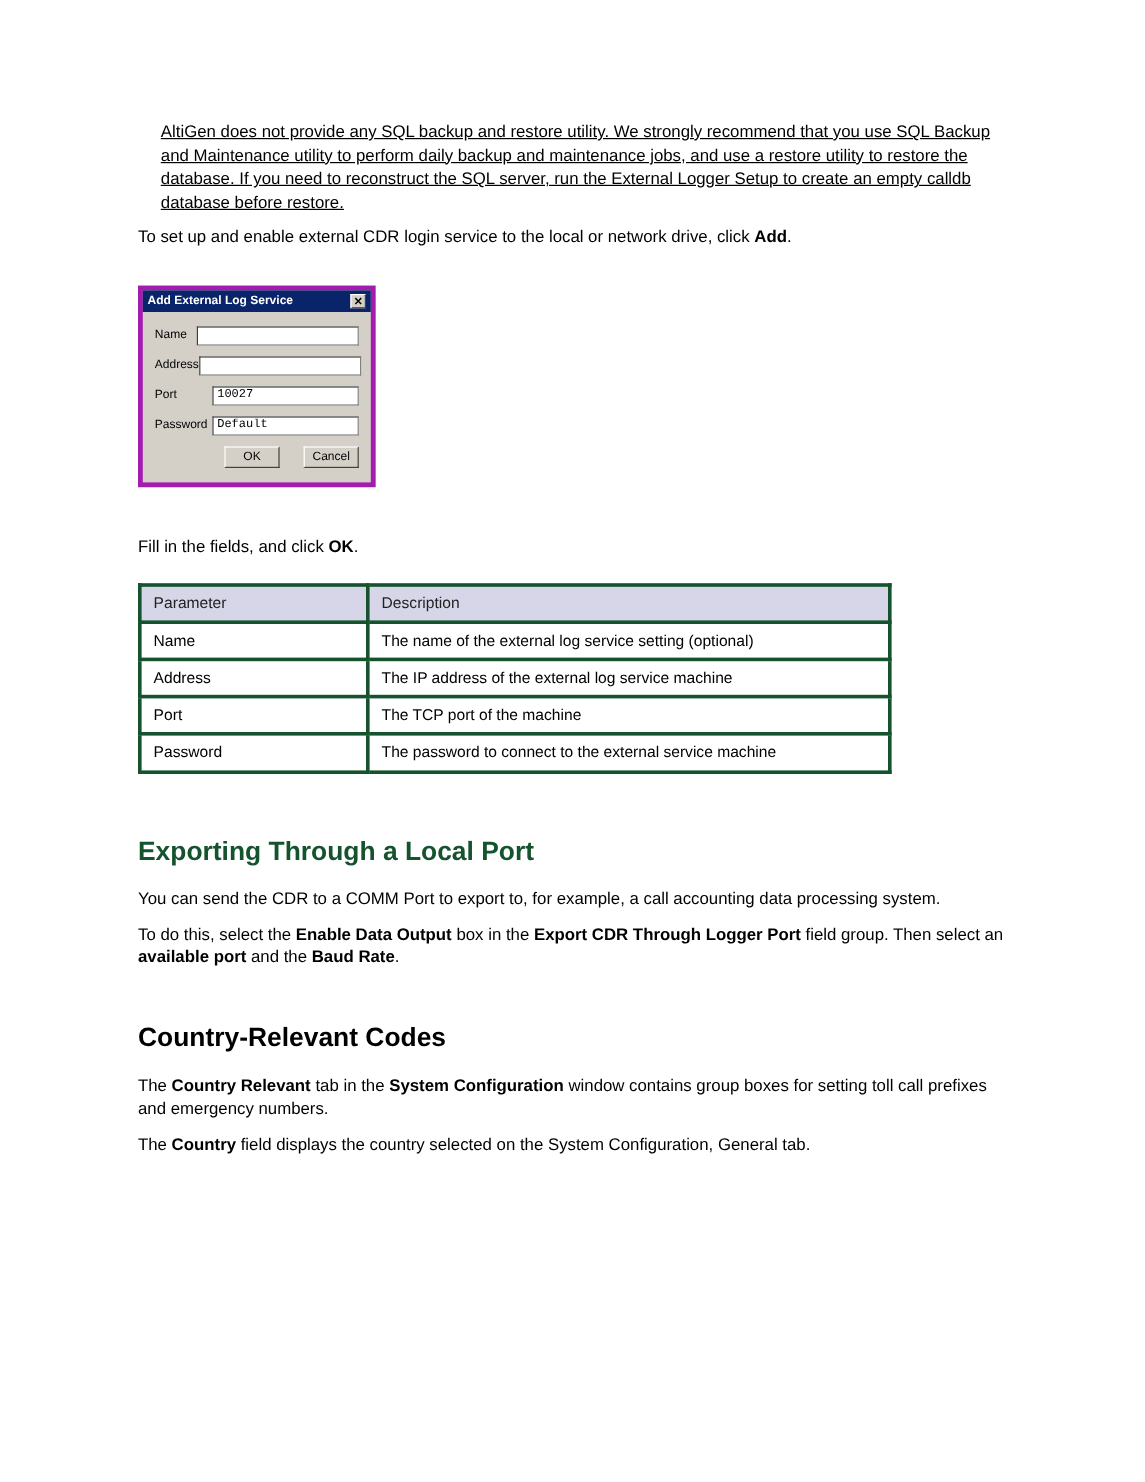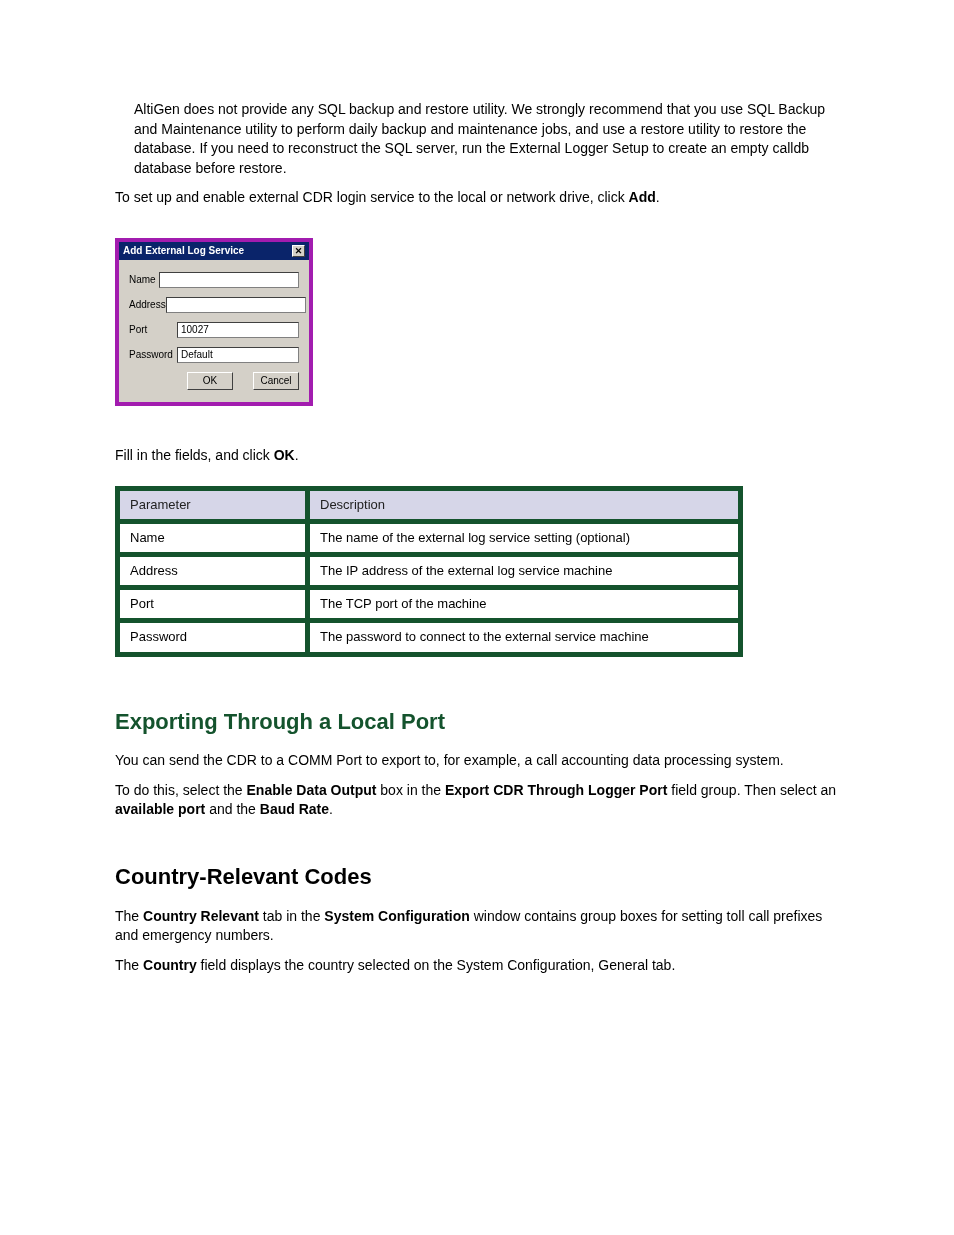--- a/index.html
+++ b/index.html
@@ -5,21 +5,21 @@
   * { box-sizing: border-box; margin: 0; padding: 0; }
   body {
     font-family: Arial, Helvetica, sans-serif;
     font-size: 14px;
     color: #000;
     background: #fff;
     width: 954px;
     padding: 100px 115px 50px 115px;
     line-height: 1.4;
   }
-  .indent { margin-left: 19px; }
+  .indent { margin-left: 19px; text-decoration: underline; }
   p { margin-bottom: 10px; }
   .bold { font-weight: bold; }
 
   .dialog {
     width: 198px;
     background: #d4d0c8;
     border: 4px solid #a21caf;
     margin: 30px 0 40px 0;
     font-family: "Tahoma", Arial, sans-serif;
     font-size: 10px;
@@ -54,21 +54,21 @@
     display: flex;
     align-items: center;
     margin-bottom: 9px;
   }
   .dialog .lbl {
     width: 48px;
     color: #000;
   }
   .dialog input[type=text] {
     flex: 1;
-    font-family: Liberation Sans, sans-serif;
+    font-family: Liberation Mono, monospace;
     font-size: 10px;
     height: 16px;
     padding: 0 3px;
     border: 1px solid #808080;
     border-top-color:#404040;
     border-left-color:#404040;
     background:#fff;
   }
   .dialog .short { width: 55px; flex: none; }
   .dialog .buttons {
@@ -88,21 +88,21 @@
     border-bottom-color: #404040;
   }
 
   table.params {
     width: 628px;
     border-collapse: collapse;
     margin: 20px 0 50px 0;
     font-size: 13px;
   }
   table.params th, table.params td {
-    border: 5px solid #14532d;
+    border: 3px solid #14532d;
     padding: 5px 10px;
     text-align: left;
     vertical-align: middle;
     font-weight: normal;
   }
   table.params th {
     background: #d6d6e8;
     color: #222;
     height: 28px;
   }

